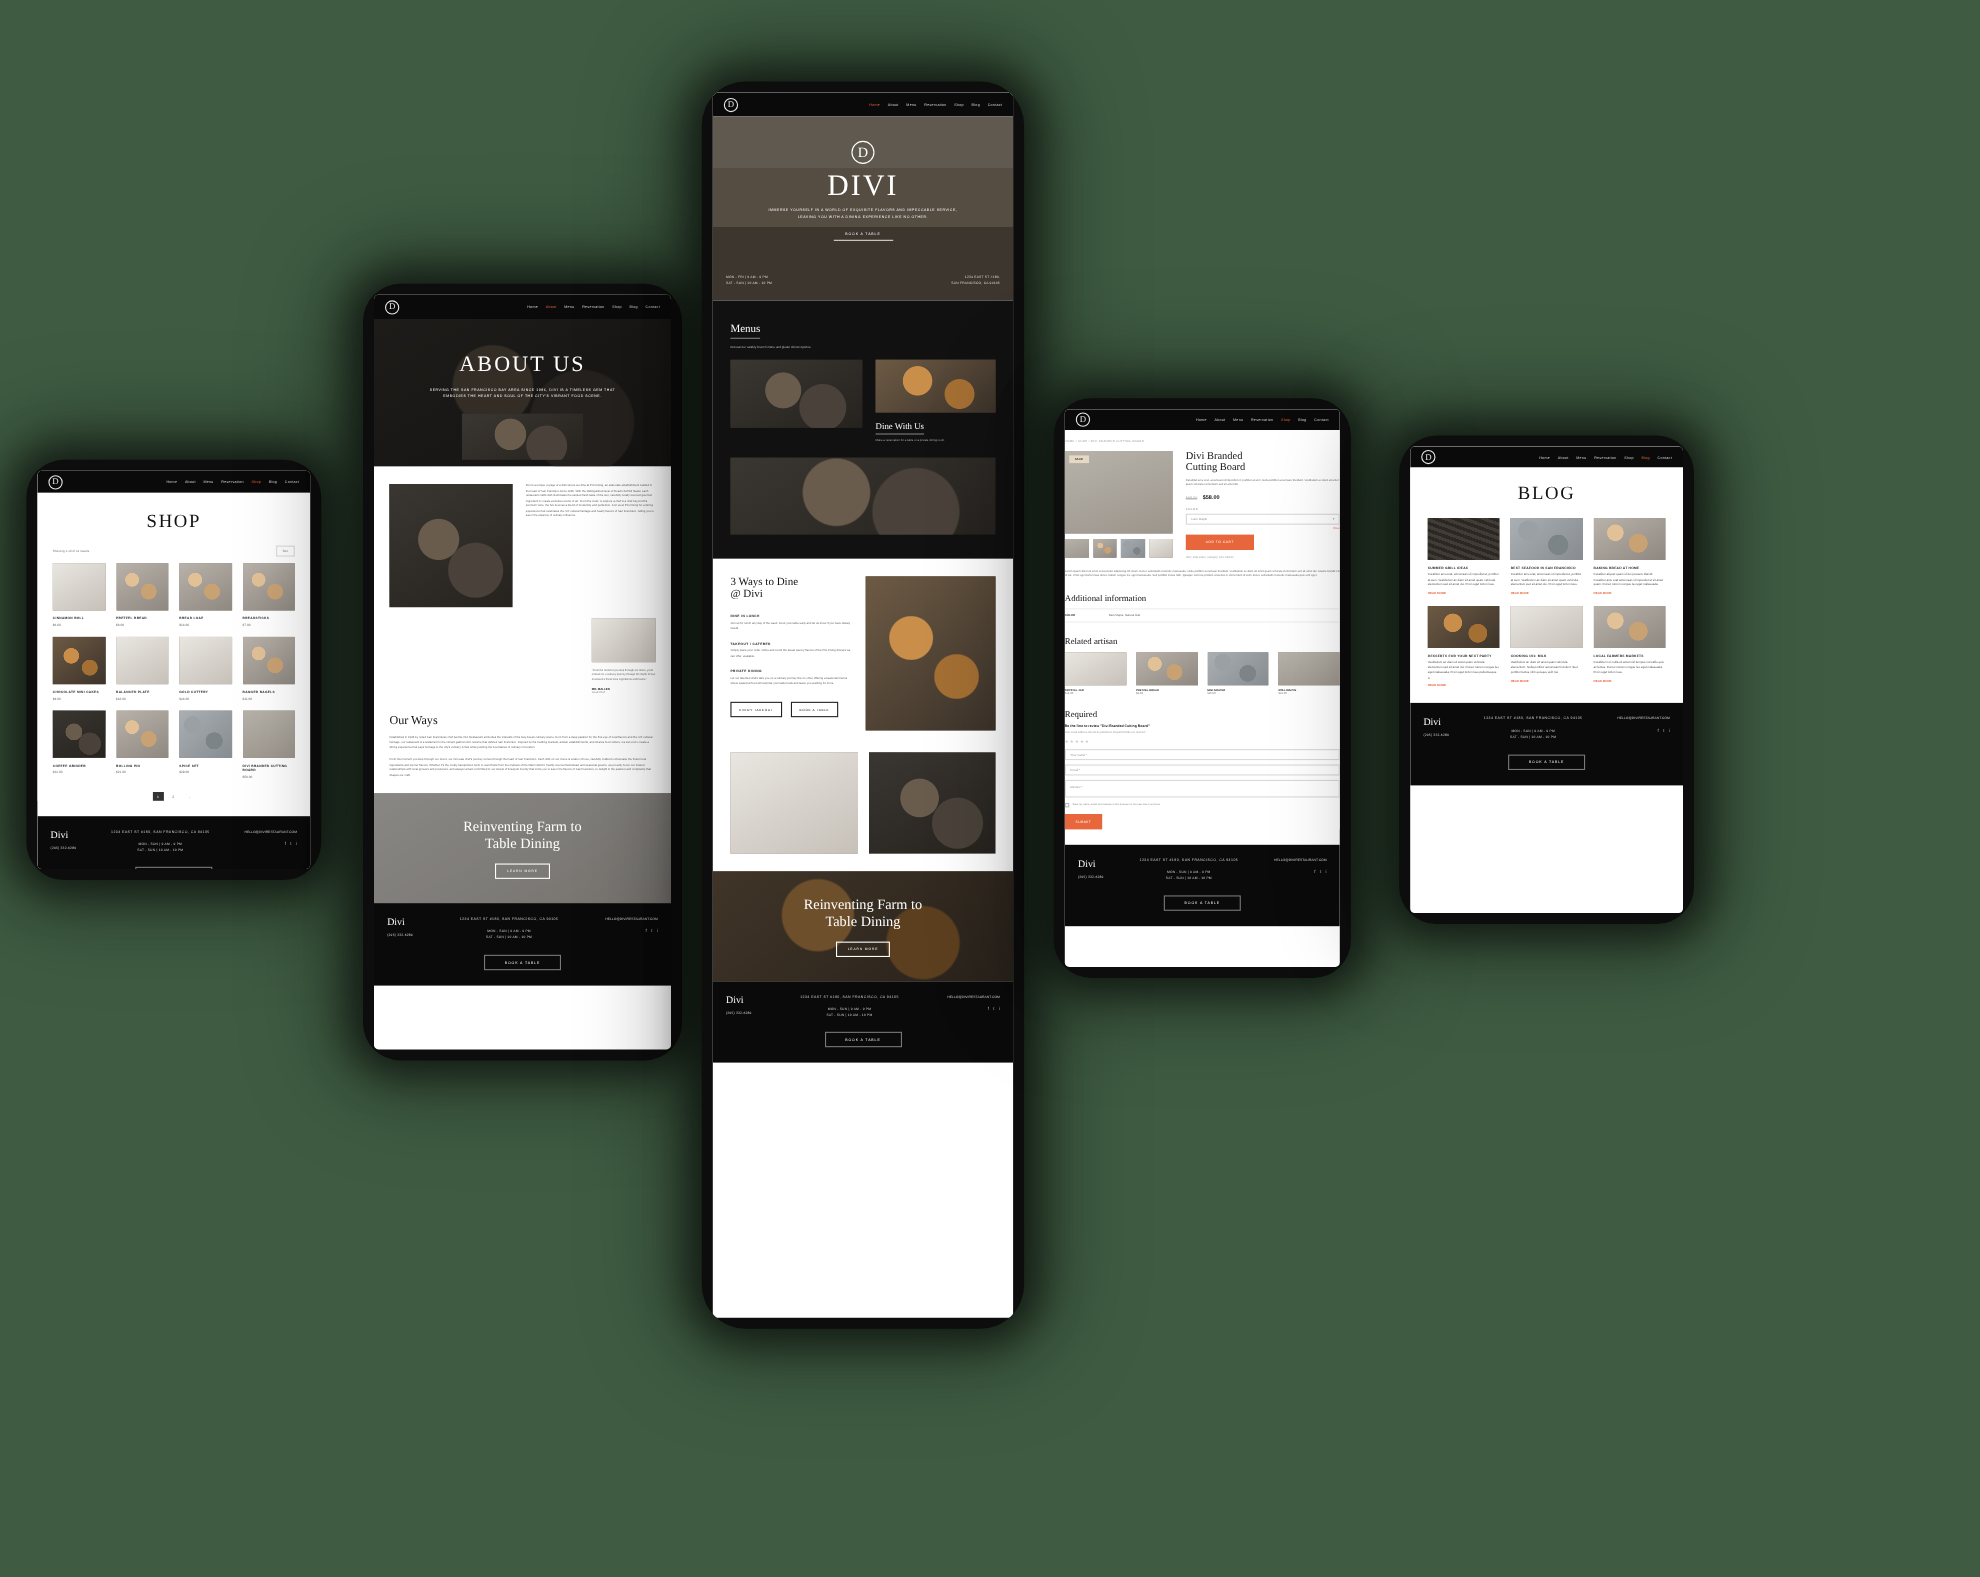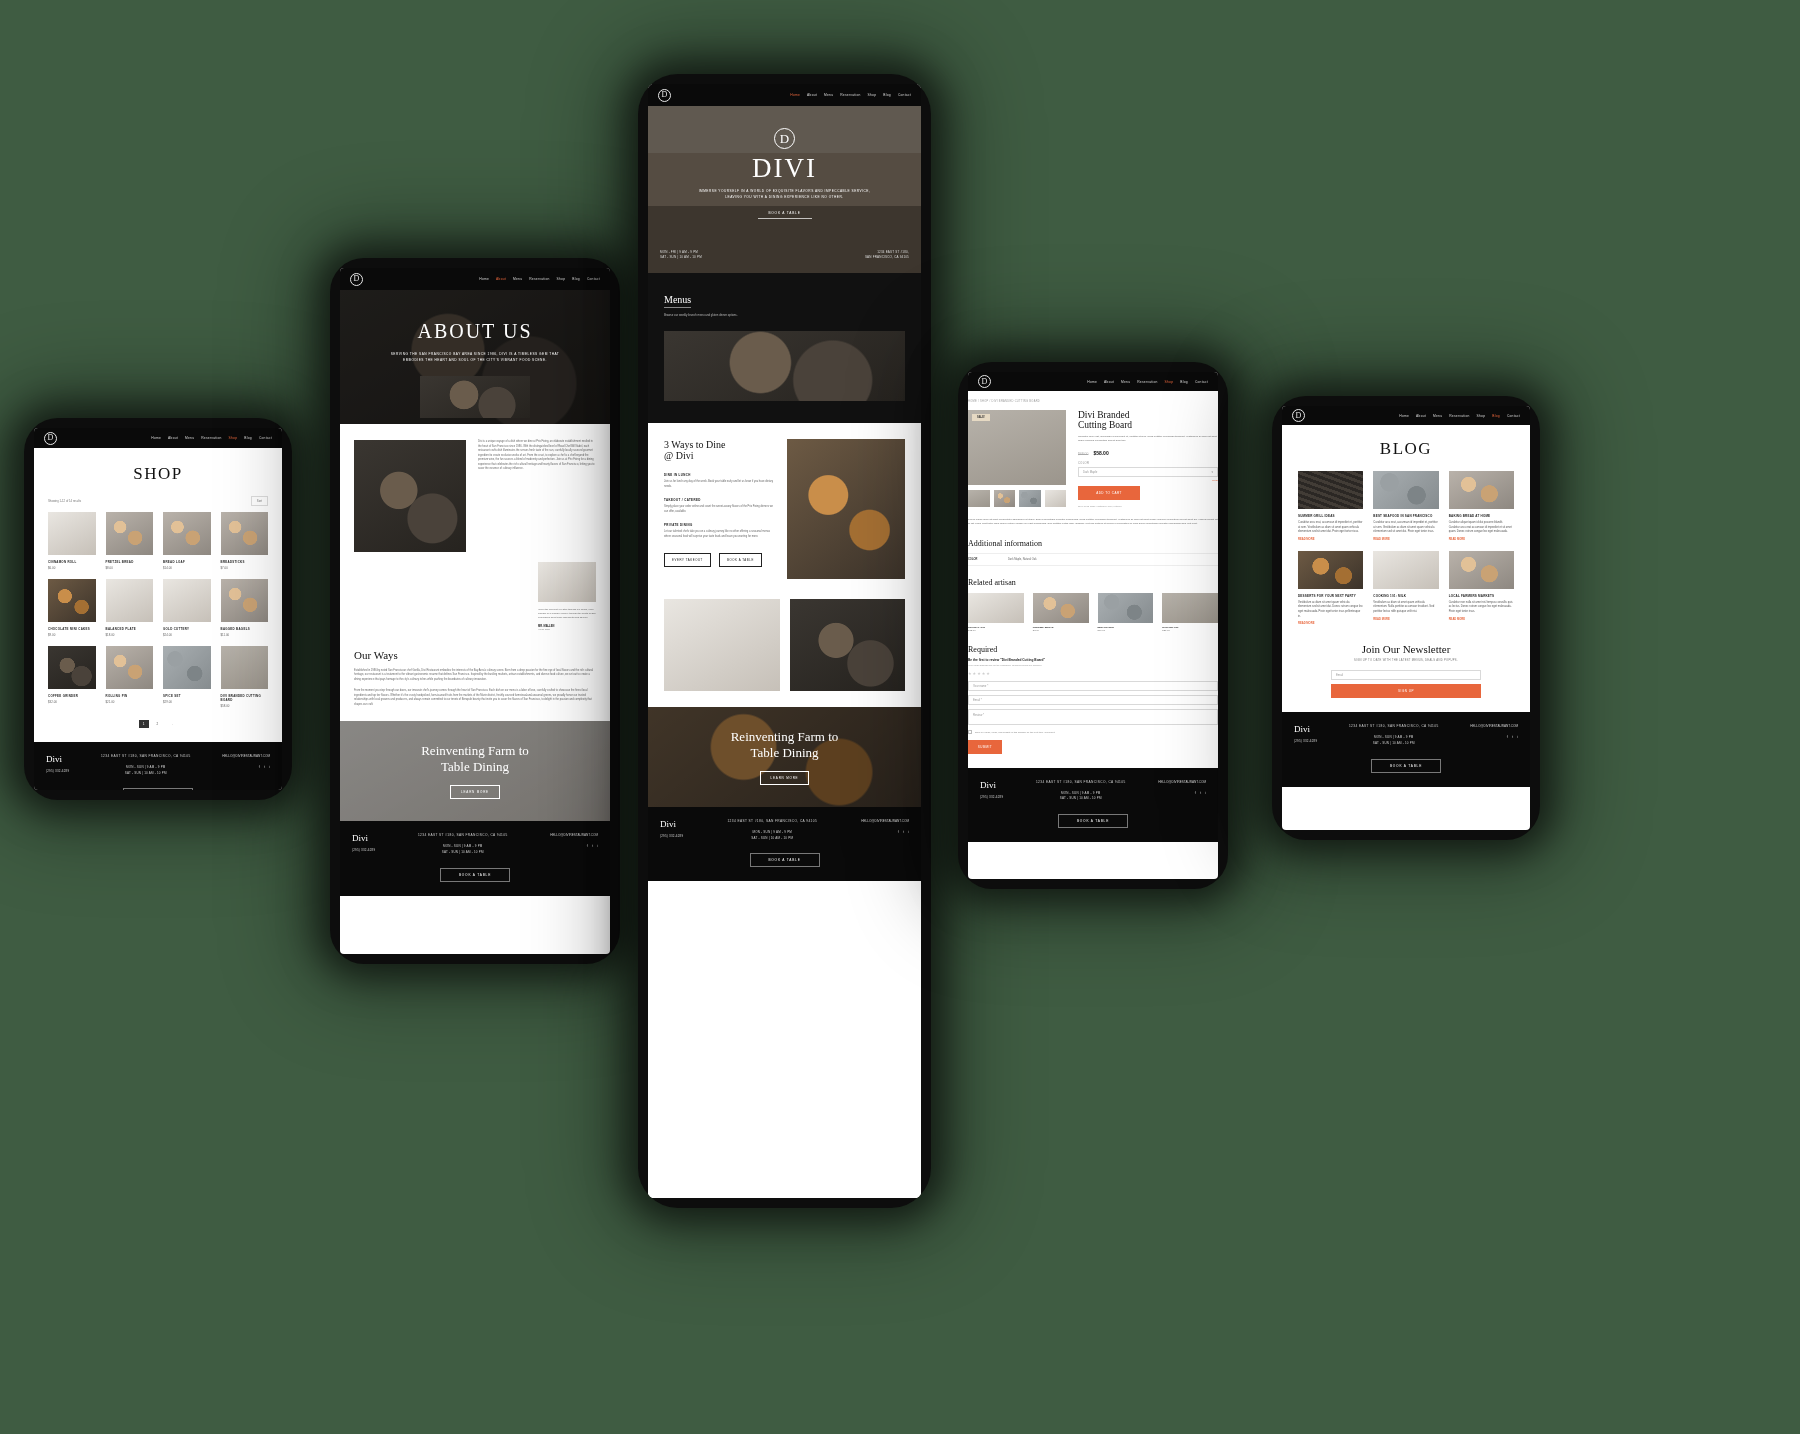--- a/index.html
+++ b/index.html
@@ -376,20 +376,28 @@
         <div class="hours" style="right:12px;bottom:12px;text-align:right;">
           <div>1234 EAST ST #180,</div>
           <div>SAN FRANCISCO, CA 94105</div>
         </div>
       </div>
 
 
       <div style="background:#111;padding:16px 16px 22px;">
         <div class="sec-title" style="color:#fff;font-size:10px;border-bottom:1px solid rgba(255,255,255,.5);display:inline-block;padding-bottom:2px;">Menus</div>
         <div style="color:#bbb;font-size:2.8px;margin-top:5px;">Browse our weekly brunch menu and gluten dinner options.</div>
+        <div style="display:flex;gap:12px;margin-top:10px;align-items:flex-start;">
+          <div class="ph dark" style="width:120px;height:62px;"></div>
+          <div style="flex:1;">
+            <div class="ph warm" style="height:48px;"></div>
+            <div class="sec-title" style="color:#fff;font-size:8px;margin-top:8px;border-bottom:1px solid rgba(255,255,255,.5);display:inline-block;padding-bottom:2px;">Dine With Us</div>
+            <div style="color:#aaa;font-size:2.6px;margin-top:4px;">Make a reservation for a table or a private dining room.</div>
+          </div>
+        </div>
         <div class="ph dark" style="height:70px;margin-top:14px;"></div>
       </div>
 
       <div style="background:#fff;padding:16px 16px 14px;display:flex;gap:12px;">
         <div style="flex:1;">
           <div class="sec-title" style="font-size:10px;color:#111;">3 Ways to Dine</div>
           <div class="sec-title" style="font-size:10px;color:#111;">@ Divi</div>
 
           <div style="margin-top:12px;">
             <div style="font-size:2.9px;font-weight:bold;letter-spacing:.4px;color:#111;">DINE IN LUNCH</div>
@@ -634,30 +642,20 @@
               <div class="more">READ MORE</div>
             </div>
           <div class="post">
               <div class="thumb ph bread"></div>
               <div class="ttl">LOCAL FARMERS MARKETS</div>
               <div class="exc">Curabitur non nulla sit amet nisl tempus convallis quis ac lectus. Donec rutrum congue leo eget malesuada. Proin eget tortor risus.</div>
               <div class="more">READ MORE</div>
             </div>
         </div>
 
-        <div style="text-align:center;margin-top:18px;">
-          <div class="sec-title" style="font-size:11px;color:#111;">Join Our Newsletter</div>
-          <div style="font-size:2.7px;color:#777;margin-top:4px;letter-spacing:.3px;">SIGN UP TO DATE WITH THE LATEST MENUS, DEALS AND POPUPS.</div>
-          <div style="margin:8px auto 0;width:150px;">
-            <div class="field">
-                <span>Email</span>
-              </div>
-            <div class="orange-btn" style="margin-top:4px;">SIGN UP</div>
-          </div>
-        </div>
         <div style="height:14px;"></div>
       </div>
 
       <div class="footer">
         <div class="footer-row">
           <div>
             <div class="brand">Divi</div>
             <div class="small" style="margin-top:5px;">(295) 332-6289</div>
           </div>
           <div class="mid">

